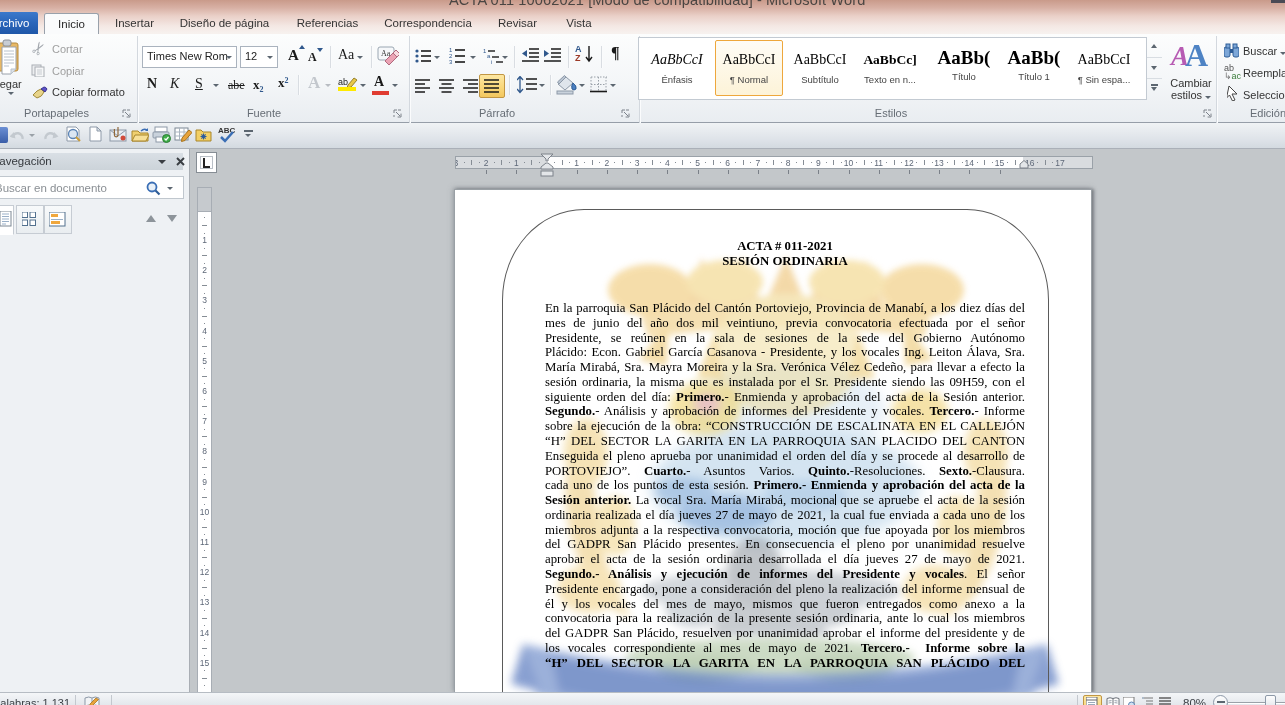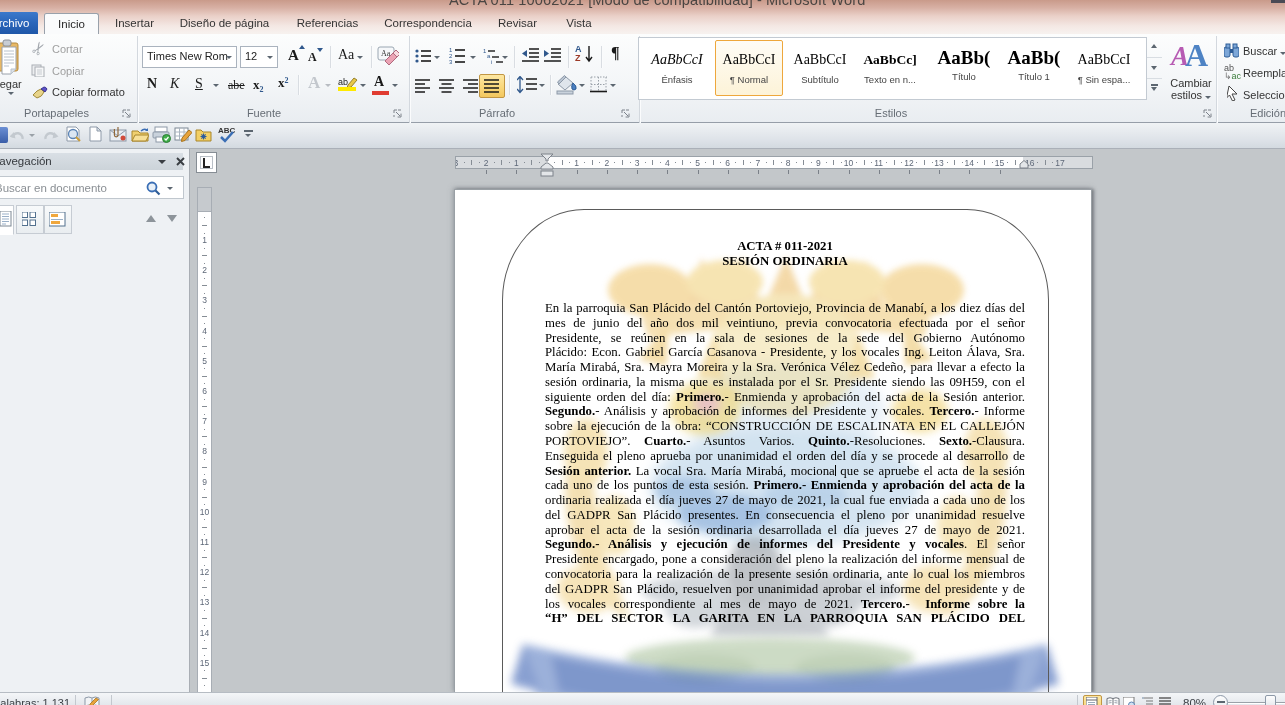--- a/index.html
+++ b/index.html
@@ -747,29 +747,32 @@
       <div style="height:32.4px"></div>
       <div class="j">En la parroquia San Plácido del Cantón Portoviejo, Provincia de Manabí, a los diez días del</div>
       <div class="j">mes de junio del año dos mil veintiuno, previa convocatoria efectuada por el señor</div>
       <div class="j">Presidente, se reúnen en la sala de sesiones de la sede del Gobierno Autónomo</div>
       <div class="j">Plácido: Econ. Gabriel García Casanova - Presidente, y los vocales Ing. Leiton Álava, Sra.</div>
       <div class="j">María Mirabá, Sra. Mayra Moreira y la Sra. Verónica Vélez Cedeño, para llevar a efecto la</div>
       <div class="j">sesión ordinaria, la misma que es instalada por el Sr. Presidente siendo las 09H59, con el</div>
       <div class="j">siguiente orden del día: <b>Primero.</b>- Enmienda y aprobación del acta de la Sesión anterior.</div>
       <div class="j"><b>Segundo.</b>- Análisis y aprobación de informes del Presidente y vocales. <b>Tercero.</b>- Informe</div>
       <div class="j">sobre la ejecución de la obra: “CONSTRUCCIÓN DE ESCALINATA EN EL CALLEJÓN</div>
+      <div class="j">“H” DEL SECTOR LA GARITA EN LA PARROQUIA SAN PLACIDO DEL CANTON</div>
+      <div class="j">Enseguida el pleno aprueba por unanimidad el orden del día y se procede al desarrollo de</div>
       <div class="j">PORTOVIEJO”. <b>Cuarto.</b>- Asuntos Varios. <b>Quinto.</b>-Resoluciones. <b>Sexto.</b>-Clausura.</div>
-      <div class="j">Enseguida el pleno aprueba por unanimidad el orden del día y se procede al desarrollo de</div>
+      <div class="j">cada uno de los puntos de esta sesión. <b>Primero.- Enmienda y aprobación del acta de la</b></div>
       <div class="j"><b>Sesión anterior.</b> La vocal Sra. María Mirabá, mociona<span class="cur"></span> que se apruebe el acta de la sesión</div>
-      <div class="j">cada uno de los puntos de esta sesión. <b>Primero.- Enmienda y aprobación del acta de la</b></div>
       <div class="j">ordinaria realizada el día jueves 27 de mayo de 2021, la cual fue enviada a cada uno de los</div>
+      <div class="j">miembros adjunta a la respectiva convocatoria, moción que fue apoyada por los miembros</div>
       <div class="j">del GADPR San Plácido presentes. En consecuencia el pleno por unanimidad resuelve</div>
       <div class="j">aprobar el acta de la sesión ordinaria desarrollada el día jueves 27 de mayo de 2021.</div>
       <div class="j"><b>Segundo.- Análisis y ejecución de informes del Presidente y vocales</b>. El señor</div>
       <div class="j">Presidente encargado, pone a consideración del pleno la realización del informe mensual de</div>
+      <div class="j">él y los vocales del mes de mayo, mismos que fueron entregados como anexo a la</div>
       <div class="j">convocatoria para la realización de la presente sesión ordinaria, ante lo cual los miembros</div>
       <div class="j">del GADPR San Plácido, resuelven por unanimidad aprobar el informe del presidente y de</div>
       <div class="j">los vocales correspondiente al mes de mayo de 2021. <b>Tercero.-&nbsp; Informe sobre la</b></div>
       <div class="j"><b>“H” DEL SECTOR LA GARITA EN LA PARROQUIA SAN PLÁCIDO DEL</b></div>
     </div>
   </div>
 </div>
 
 <div id="status">
   <div style="position:absolute;left:-7px;top:4px;font-size:11px;">Palabras: 1.131</div>

